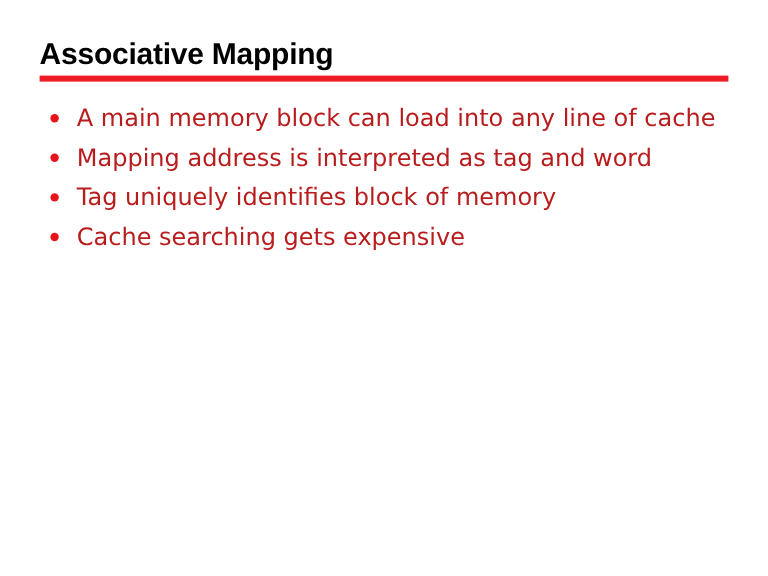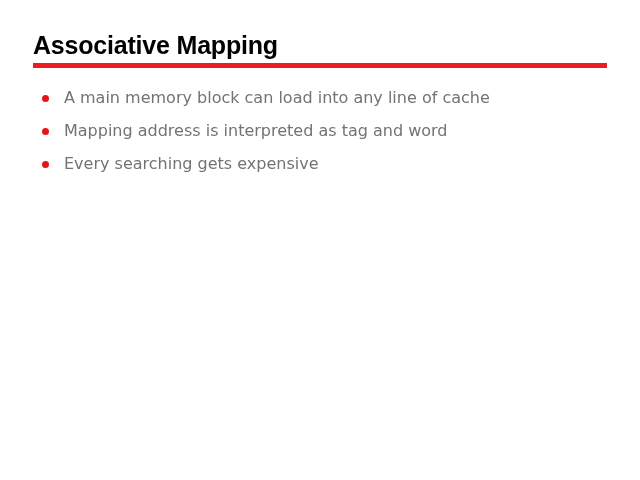--- a/index.html
+++ b/index.html
@@ -60,23 +60,23 @@
     list-style: none;
     margin: 0;
     padding: 0;
   }
 
   .bullet-item {
     position: relative;
     padding-left: 28px;
     margin: 0 0 1px 0;
     font-family: "DejaVu Sans", sans-serif;
-    font-size: 16px;
+    font-size: 20px;
     line-height: 32px;
-    color: #737373;
+    color: #b91c1c;
   }
 
   .bullet-dot {
     position: absolute;
     left: 6px;
     top: 13px;
     width: 7px;
     height: 7px;
     border-radius: 50%;
     background: #e8121a;
@@ -101,22 +101,26 @@
     <li class="bullet-item">
       <span class="bullet-dot"></span>
       <span class="bullet-text">A main memory block can load into any line of cache</span>
     </li>
 
     <li class="bullet-item">
       <span class="bullet-dot"></span>
       <span class="bullet-text">Mapping address is interpreted as tag and word</span>
     </li>
 
+    <li class="bullet-item">
+      <span class="bullet-dot"></span>
+      <span class="bullet-text">Tag uniquely identifies block of memory</span>
+    </li>
 
 
     <li class="bullet-item">
       <span class="bullet-dot"></span>
-      <span class="bullet-text">Every searching gets expensive</span>
+      <span class="bullet-text">Cache searching gets expensive</span>
     </li>
 
   </ul>
 
 </div>
 
 </body></html>

